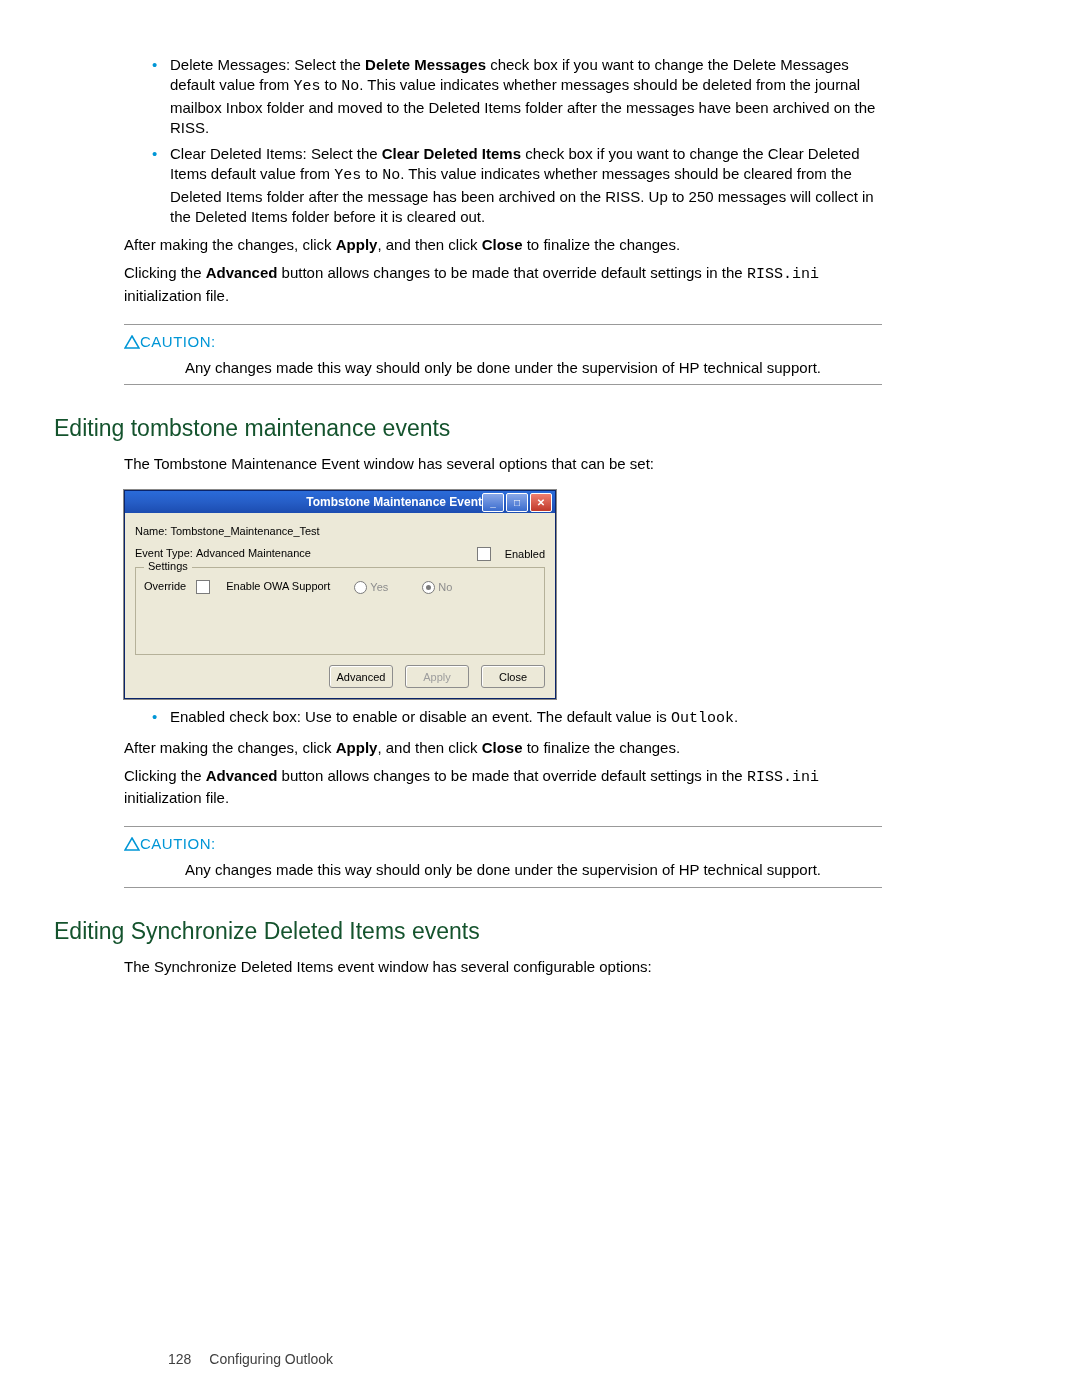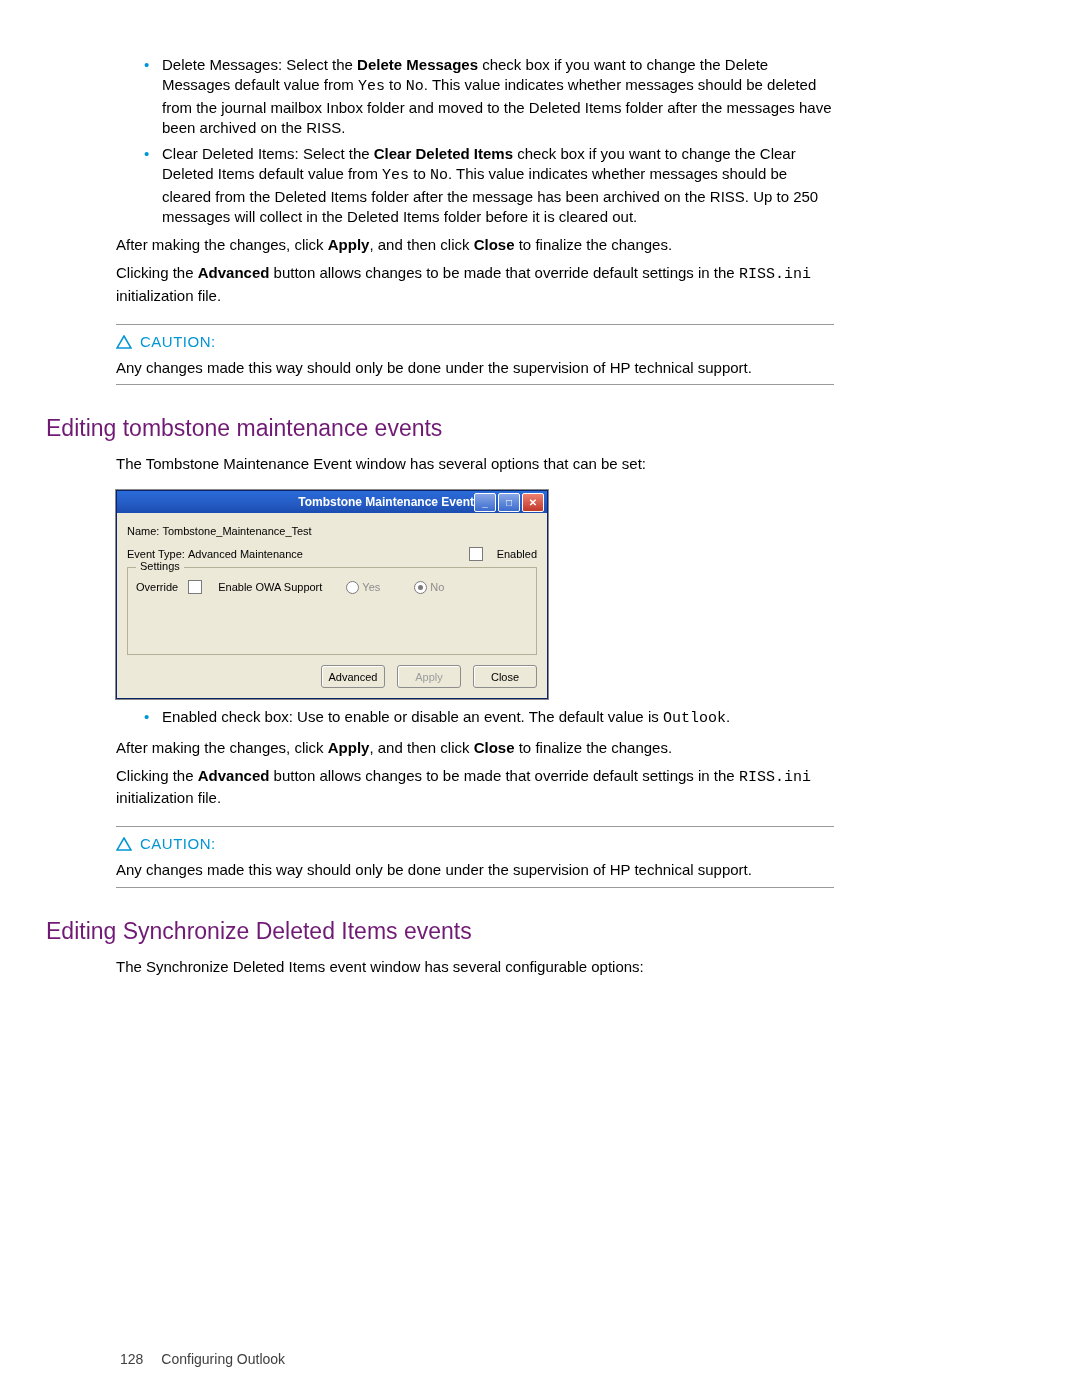--- a/index.html
+++ b/index.html
@@ -5,25 +5,26 @@
   body {
     margin: 0;
     padding: 0;
     background: #fff;
     font-family: Arial, Helvetica, sans-serif;
     font-size: 15px;
     color: #000;
     width: 1080px;
   }
   .page {
-    padding: 55px 70px 30px 116px;
+    padding: 55px 70px 30px 76px;
     box-sizing: border-box;
     width: 904px;
     min-height: 1397px;
     position: relative;
+    margin-left: 48px;
   }
   ul.bullets {
     list-style: none;
     margin: 0 0 8px 0;
     padding: 0 0 0 28px;
   }
   ul.bullets > li {
     position: relative;
     padding-left: 18px;
     margin-bottom: 6px;
@@ -49,41 +50,41 @@
     margin: 18px 0 18px 0;
   }
   .caution-divider {
     border: 0;
     border-top: 1px solid #999;
     margin: 6px 0;
   }
   .caution-row {
     display: flex;
     align-items: flex-start;
-    gap: 8px;
     padding: 2px 0;
   }
   .caution-icon {
     width: 16px;
     height: 14px;
     flex-shrink: 0;
     margin-top: 2px;
   }
   .caution-label {
     color: #0096d6;
     font-weight: normal;
     font-size: 15px;
     letter-spacing: 0.5px;
   }
   .caution-body {
     margin-top: 6px;
     line-height: 1.35;
+    text-align: center;
   }
   h2.section {
-    color: #701a75;
+    color: #14532d;
     font-weight: normal;
     font-size: 23px;
     margin: 30px 0 12px -70px;
   }
   .figure-caption {
     color: #0096d6;
     font-weight: bold;
     margin: 10px 0 6px 0;
     font-size: 15px;
   }
@@ -138,21 +139,20 @@
     background: linear-gradient(to bottom, #8aa8e8, #3a6cce);
   }
   .xp-tbtn.close {
     background: linear-gradient(to bottom, #f08070, #c0392b);
   }
   .xp-body {
     padding: 8px 10px 10px 10px;
   }
   .xp-row {
     display: flex;
-    align-items: center;
     margin: 4px 0;
     font-size: 11px;
     color: #000;
   }
   .xp-enabled {
     margin-left: auto;
     display: flex;
     align-items: center;
     gap: 14px;
   }

